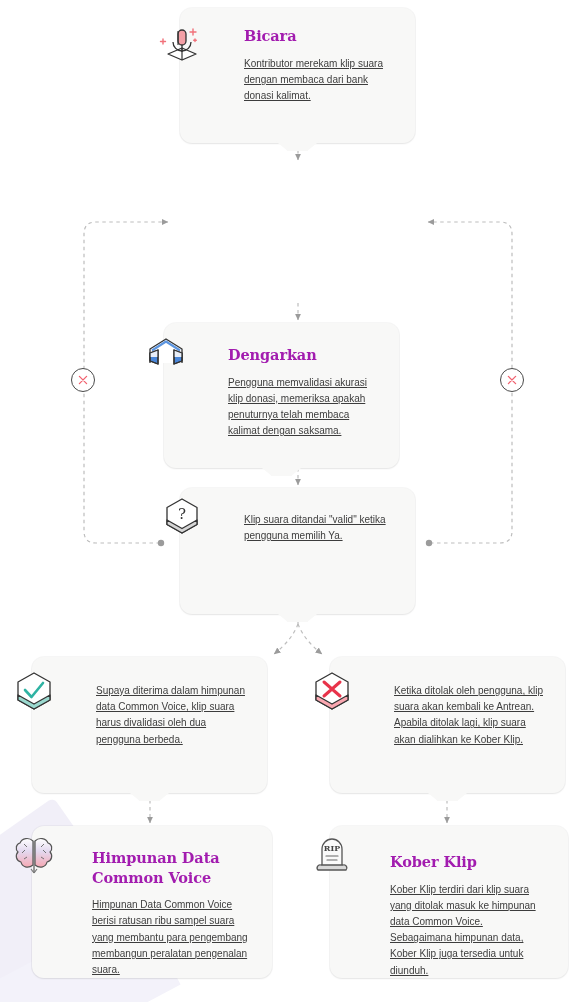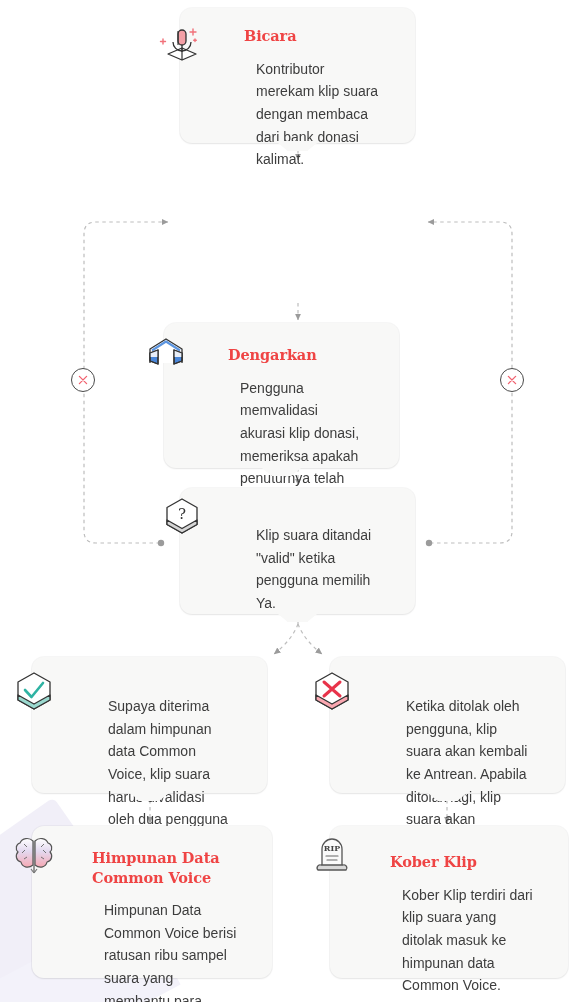--- a/index.html
+++ b/index.html
@@ -47,30 +47,31 @@
     background:#f8f8f7;
     clip-path: polygon(0 0, 100% 0, 72% 100%, 28% 100%);
     box-shadow:0 1px 1px rgba(0,0,0,.05);
   }
   .card-body { padding:18px 22px 18px 64px; }
   .card h3 {
     margin:0 0 10px 0;
     font-family:"DejaVu Serif", "Liberation Serif", serif;
     font-weight:700;
     font-size:14.5px;
-    color:#ef4444;
+    color:#a21caf;
     letter-spacing:-0.1px;
     line-height:1.35;
   }
   .card p {
-    margin:12px;
-    font-size:14px;
+    margin:0;
+    font-size:10px;
     line-height:1.62;
     color:#3d3d3d;
     max-width:200px;
+    text-decoration:underline;
   }
 
   .icon-wrap {
     position:absolute;
     left:-22px; top:16px;
     width:48px; height:48px;
     z-index:3;
   }
   .icon-wrap svg { display:block; width:48px; height:48px; }
 

